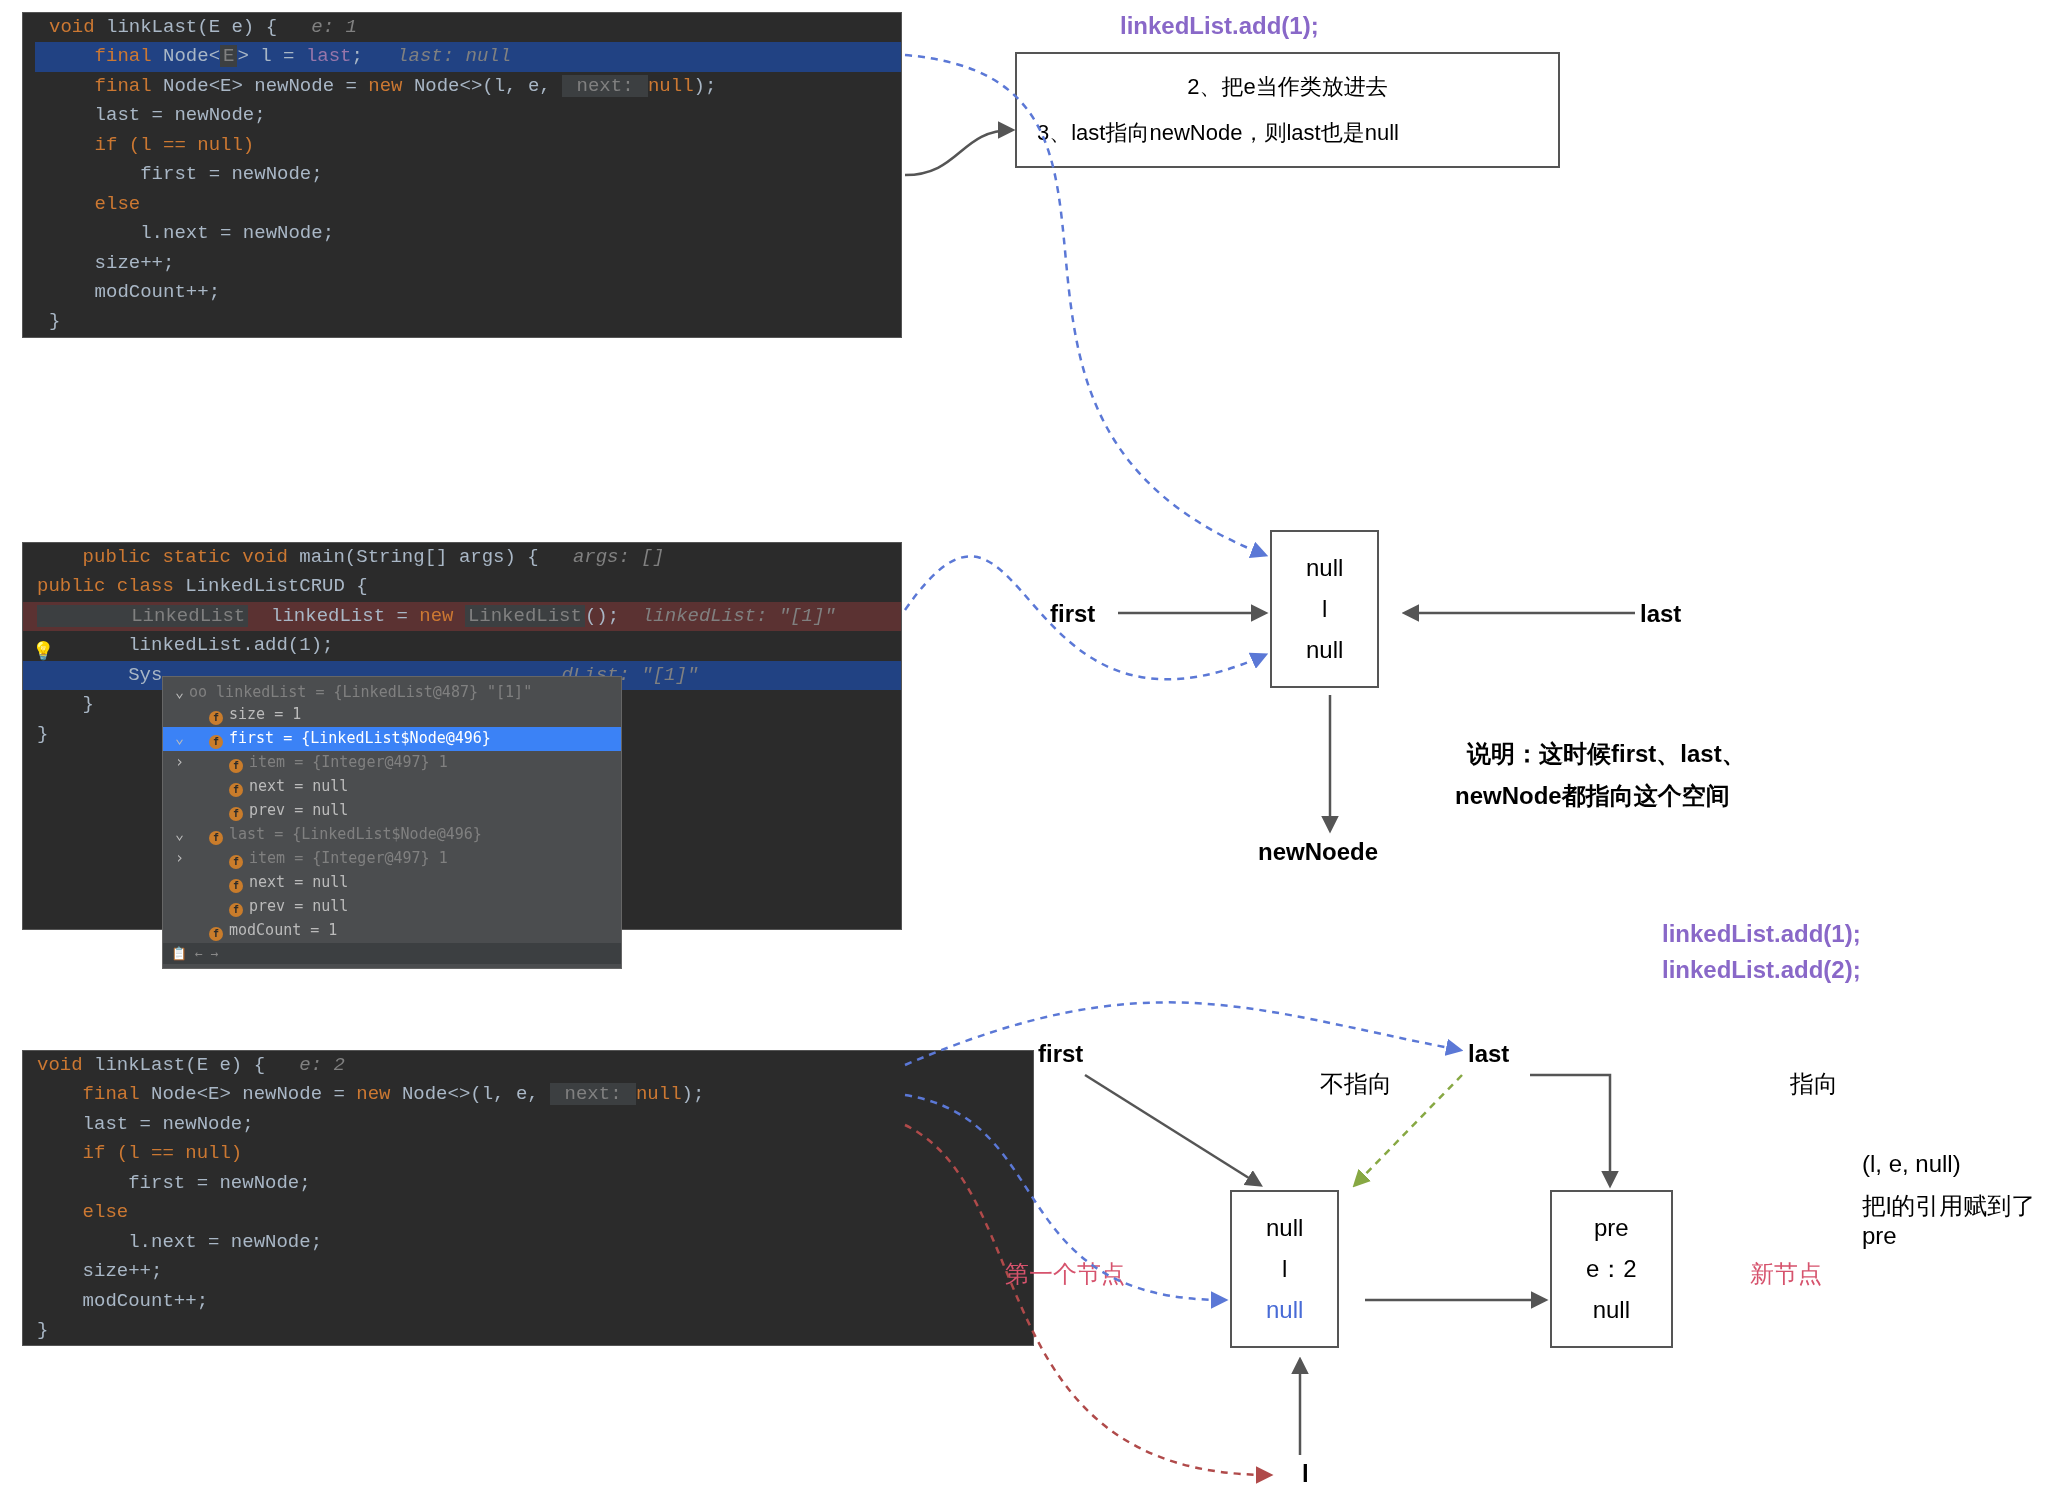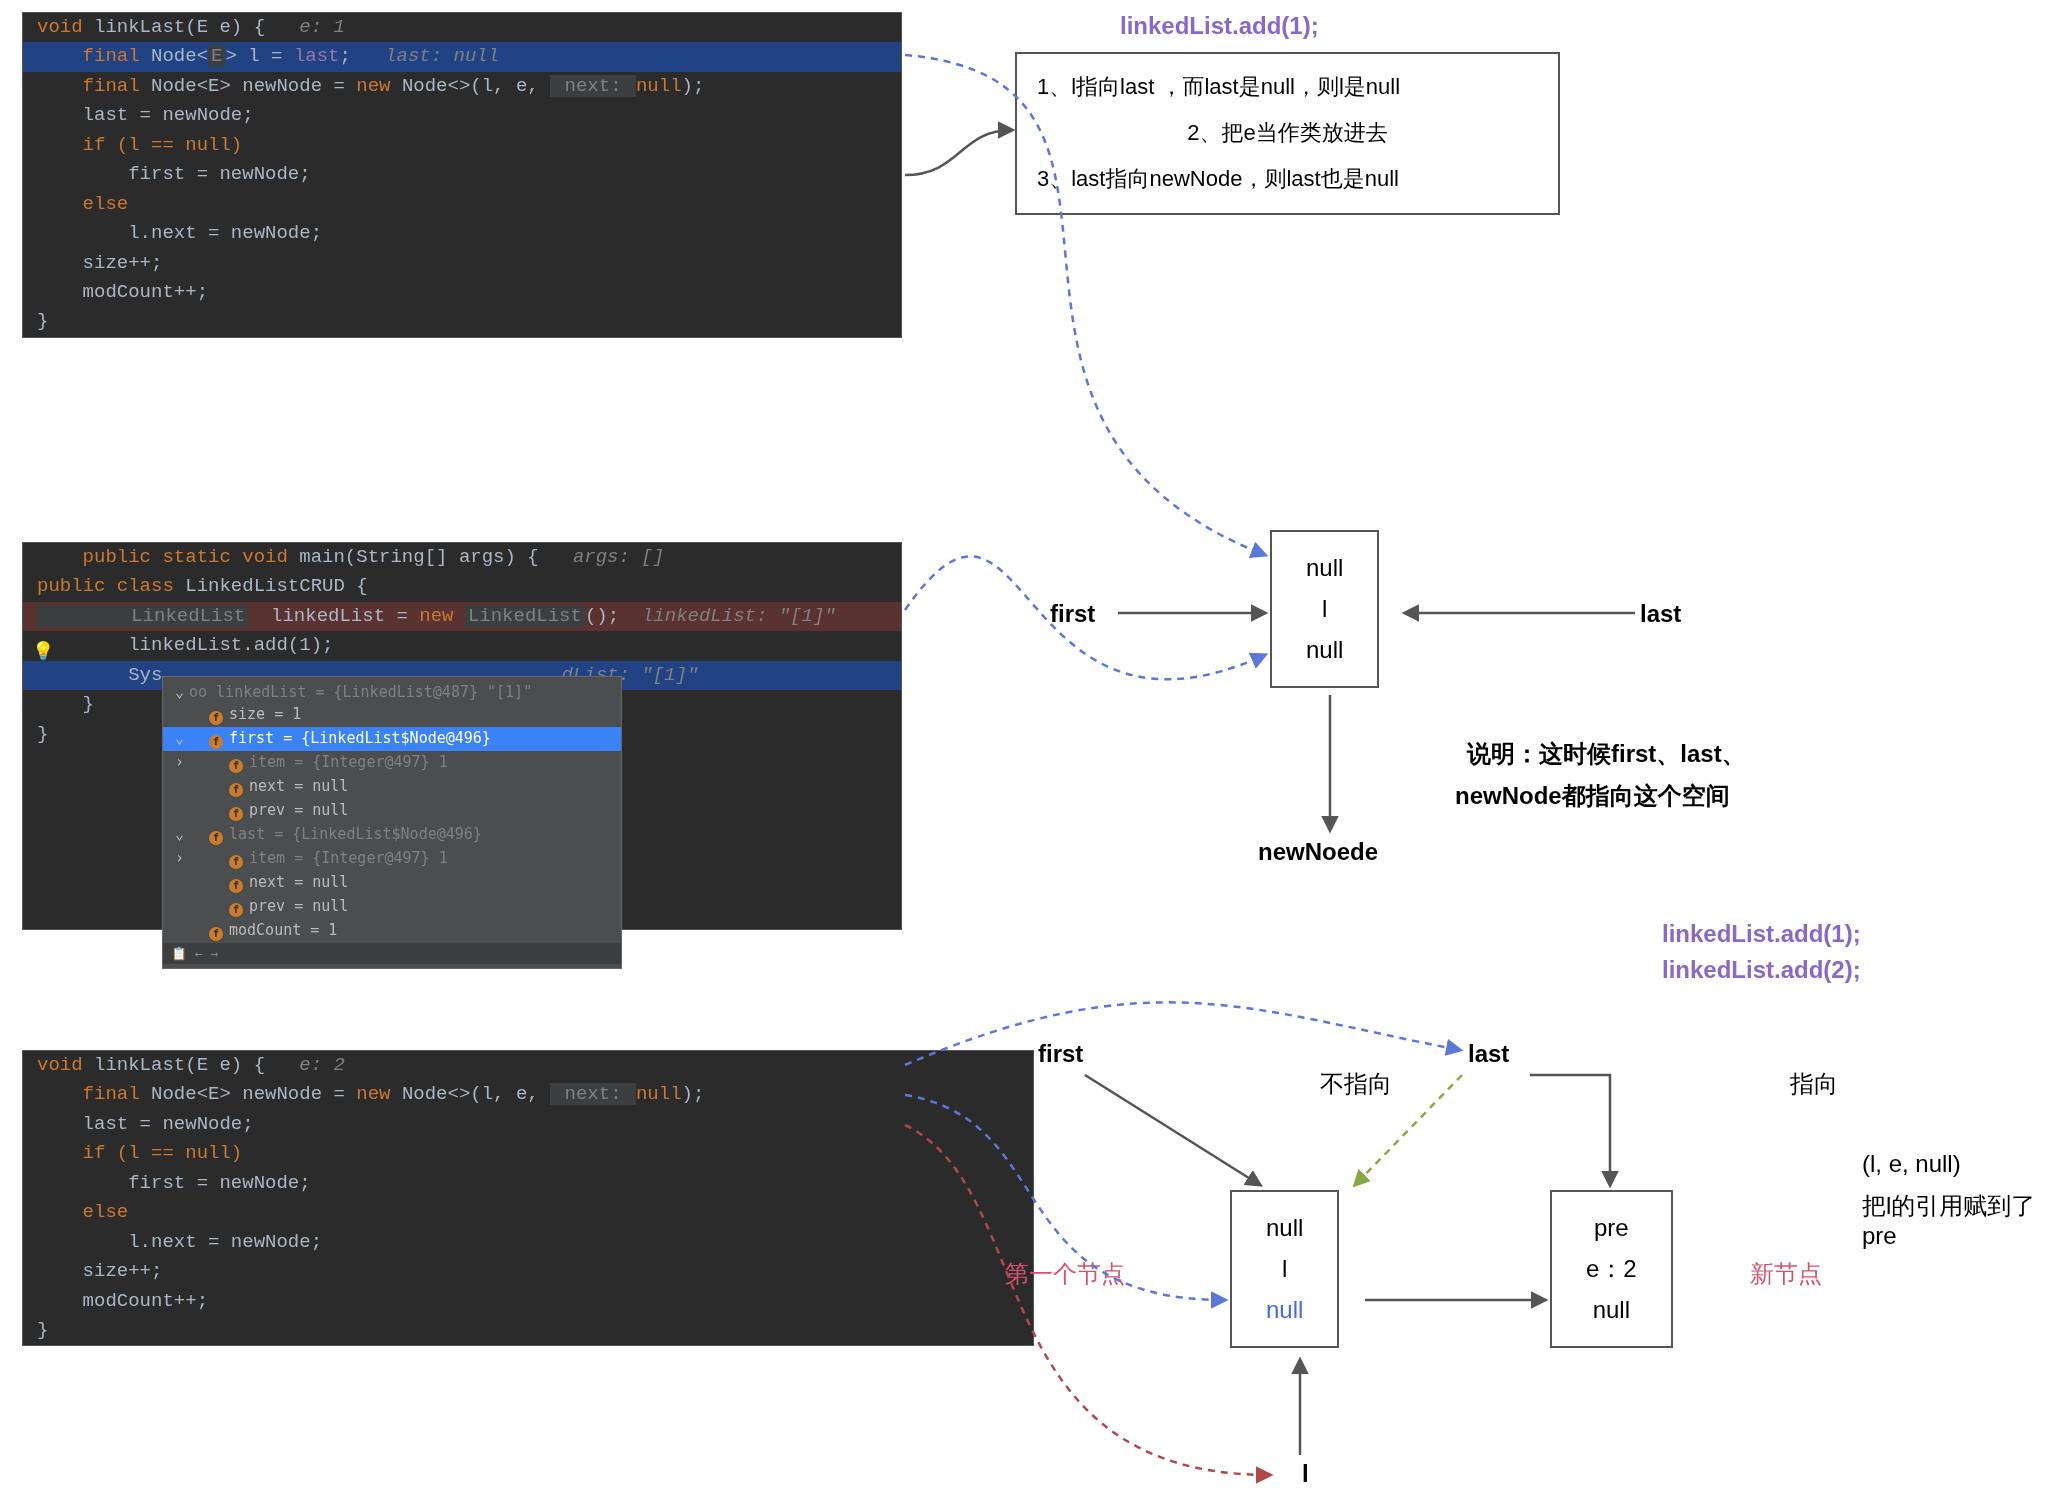--- a/index.html
+++ b/index.html
@@ -79,36 +79,35 @@
   .dbg-foot { background:#3c3f41; padding:3px 8px; color:#888; font-size:13px;}
   .bulb { position:absolute; color:#e8b931; font-size:18px;}
 
   svg.overlay { position:absolute; top:0; left:0; width:2049px; height:1504px; pointer-events:none; }
 </style>
 </head>
 <body>
 
 <div class="anno-header" style="left:1120px; top:12px;">linkedList.add(1);</div>
 
-<div class="code-block" style="left:22px; top:12px; width:880px;">
+<div class="code-block" style="left:22px; top:12px; width:880px;padding-left:12px;">
 <span class="code-line"><span class="kw">void </span><span>linkLast</span><span>(E e) {   </span><span class="comment">e: 1</span></span>
 <span class="code-line hi"><span class="kw">    final </span><span>Node</span><span>&lt;</span><span class="box-style">E</span><span>&gt; l = </span><span class="field">last</span><span>;   </span><span class="comment">last: null</span></span>
 <span class="code-line"><span class="kw">    final </span><span>Node</span><span>&lt;E&gt; newNode = </span><span class="kw">new </span><span>Node</span><span>&lt;&gt;(l, e, </span><span class="box-style"> next: </span><span class="kw">null</span><span>);</span></span>
 <span class="code-line">    last = newNode;</span>
 <span class="code-line"><span class="kw">    if (l == null)</span></span>
 <span class="code-line">        first = newNode;</span>
 <span class="code-line"><span class="kw">    else</span></span>
 <span class="code-line">        l.next = newNode;</span>
 <span class="code-line">    size++;</span>
 <span class="code-line">    modCount++;</span>
 <span class="code-line">}</span>
 </div>
 
 <div class="anno-box" style="left:1015px; top:52px; width:545px;">
-  <div>1、l指向last ，而last是null，则l是null</div>
   <div style="text-align:center">2、把e当作类放进去</div>
   <div>3、last指向newNode，则last也是null</div>
 </div>
 
 <div class="code-block" style="left:22px; top:542px; width:880px;">
 <span class="code-line"><span class="kw">    public static void </span><span>main</span><span>(String[] args) {   </span><span class="comment">args: []</span></span>
 <span class="code-line"><span class="kw">public class </span><span class="type">LinkedListCRUD</span><span> {</span></span>
 <span class="code-line hi-red"><span class="box-style">        LinkedList</span><span>  linkedList = </span><span class="kw">new </span><span class="box-style">LinkedList</span><span>();  </span><span class="comment">linkedList: "[1]"</span></span>
 <span class="code-line">        linkedList.add(1);</span>
 <span class="code-line hi"><span>        Sys</span><span style="visibility:hidden">                                   </span><span class="comment">dList: "[1]"</span></span>

